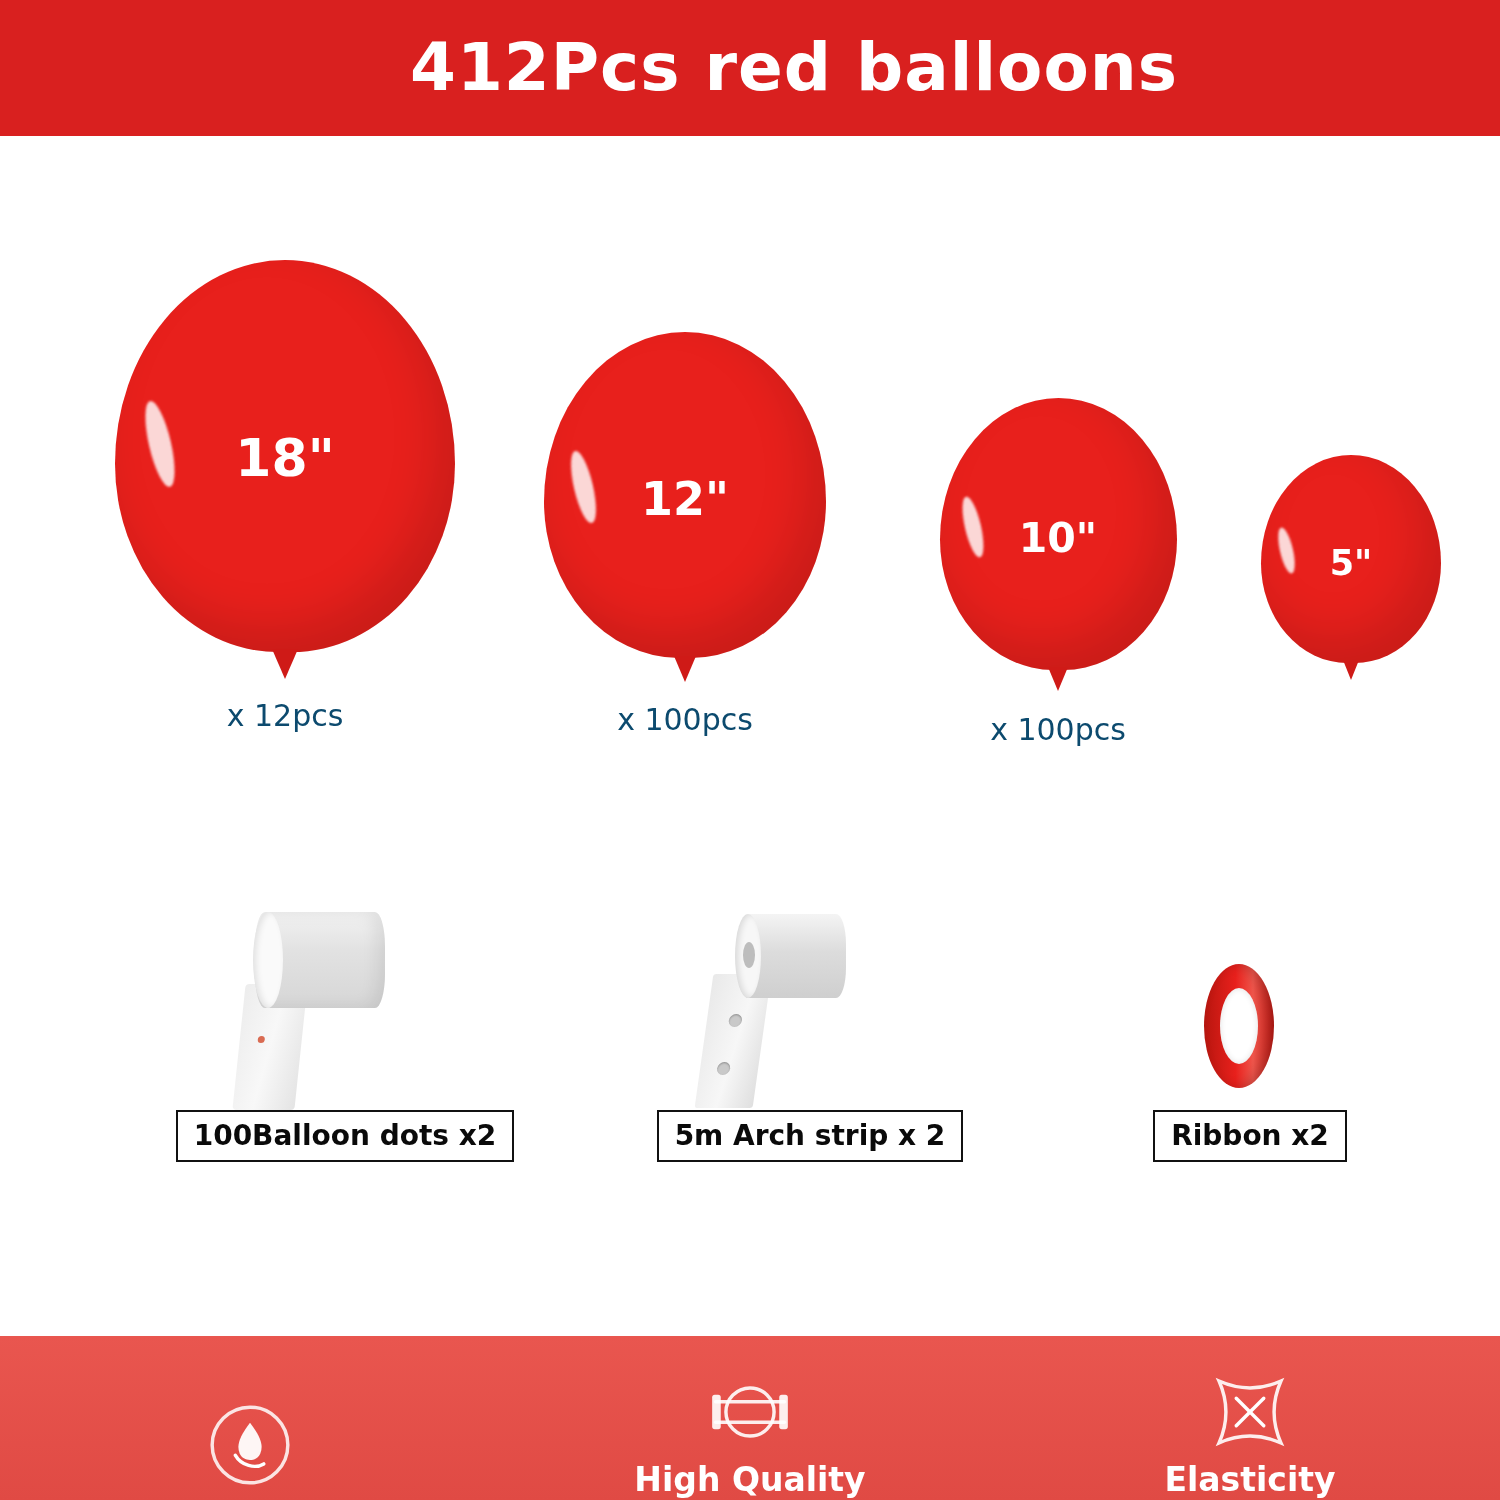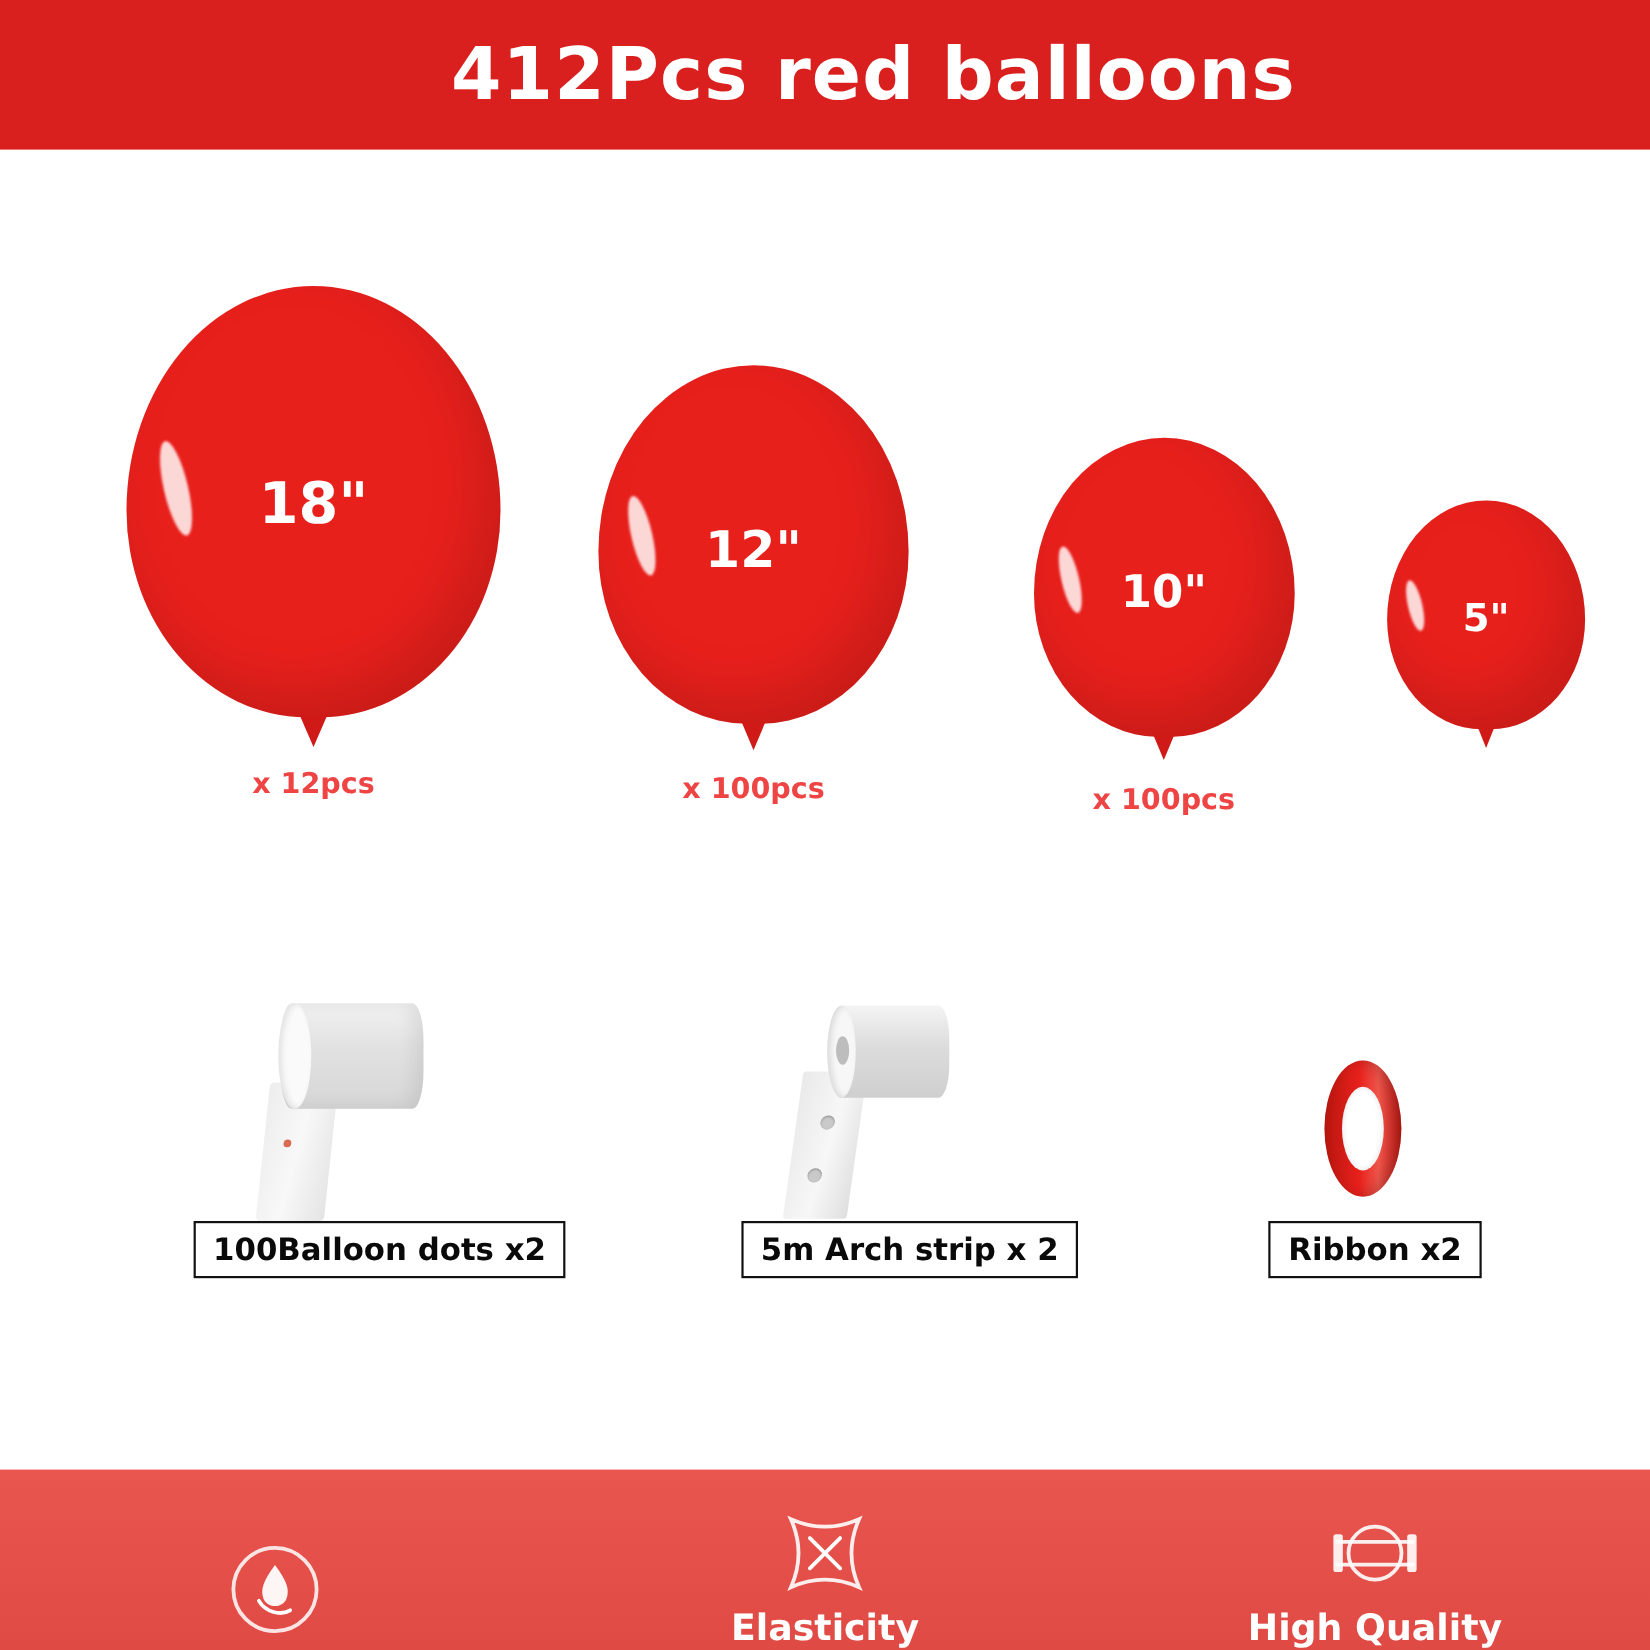--- a/index.html
+++ b/index.html
@@ -77,23 +77,23 @@
     position: absolute;
     left: 50%;
     transform: translateX(-50%);
     color: #ffffff;
     font-weight: bold;
     font-family: "DejaVu Sans", sans-serif;
     white-space: nowrap;
   }
   .balloon-count {
     margin-top: 18px;
-    font-size: 26px;
-    font-weight: bold;
-    color: #ef4444;
+    font-size: 30px;
+    font-weight: normal;
+    color: #0c4a6e;
     font-family: "DejaVu Sans", sans-serif;
   }
 
   
   #cell-0 { left: 70px;  top: 10px;  width: 430px; }
   #bal-0  { width: 340px; height: 392px; }
   #bal-0 .gloss { left: 34px; top: 140px; width: 22px; height: 88px; transform: rotate(-13deg); }
   #bal-0 .knot  { bottom: -27px; }
   #cell-0 .balloon-size { top: 168px; font-size: 52px; }
   #cell-0 .balloon-count { margin-top: 46px; }
@@ -179,21 +179,21 @@
   .dots-tail:after {
     content: "";
     position: absolute;
     left: 18px; top: 52px;
     width: 7px; height: 7px;
     background: #d96b52;
     border-radius: 50%;
   }
 
   
-  #acc-1 { left: 592px; top: 0; width: 470px; text-align: center; }
+  #acc-1 { left: 575px; top: 0; width: 470px; text-align: center; }
   #acc-1 .accessory-art { width: 300px; }
   .strip-roll {
     position: absolute;
     left: 78px; top: 14px;
     width: 108px; height: 84px;
     background: linear-gradient(180deg,#f4f4f4 0%,#dcdcdc 45%,#cfcfcf 100%);
     border-radius: 10px / 30px;
   }
   .strip-roll:before {
     content: "";
@@ -359,35 +359,35 @@
 </div>
 
 <div class="feature-banner">
 
   <div class="feature-item">
     <svg class="feature-icon" viewBox="0 0 100 100">
       <circle cx="50" cy="50" r="44" fill="none" stroke="#ffffff" stroke-width="4" opacity="0.85"></circle>
       <path d="M50 24 C38 40 34 50 38 60 C42 70 58 70 62 60 C66 50 62 40 50 24 Z" fill="#ffffff" opacity="0.95"></path>
       <path d="M33 62 C40 74 56 78 66 72" fill="none" stroke="#ffffff" stroke-width="4" stroke-linecap="round"></path>
     </svg>
-  </div>
-
-  <div class="feature-item">
-    <svg class="feature-icon" viewBox="0 0 100 100">
-      <path d="M14 14 Q50 30 86 14 Q70 50 86 86 Q50 70 14 86 Q30 50 14 14 Z" fill="none" stroke="#ffffff" stroke-width="4" opacity="0.9"></path>
-      <line x1="34" y1="34" x2="66" y2="66" stroke="#ffffff" stroke-width="4" stroke-linecap="round"></line>
-      <line x1="66" y1="34" x2="34" y2="66" stroke="#ffffff" stroke-width="4" stroke-linecap="round"></line>
-    </svg>
-    <div class="feature-text">Elasticity</div>
   </div>
 
   <div class="feature-item">
     <svg class="feature-icon" viewBox="0 0 100 100">
       <circle cx="50" cy="50" r="28" fill="none" stroke="#ffffff" stroke-width="4" opacity="0.9"></circle>
       <line x1="10" y1="38" x2="90" y2="38" stroke="#ffffff" stroke-width="4" stroke-linecap="round" opacity="0.9"></line>
       <line x1="10" y1="62" x2="90" y2="62" stroke="#ffffff" stroke-width="4" stroke-linecap="round" opacity="0.9"></line>
       <rect x="6" y="30" width="10" height="40" rx="3" fill="#ffffff" opacity="0.9"></rect>
       <rect x="84" y="30" width="10" height="40" rx="3" fill="#ffffff" opacity="0.9"></rect>
     </svg>
     <div class="feature-text">High Quality</div>
   </div>
 
+  <div class="feature-item">
+    <svg class="feature-icon" viewBox="0 0 100 100">
+      <path d="M14 14 Q50 30 86 14 Q70 50 86 86 Q50 70 14 86 Q30 50 14 14 Z" fill="none" stroke="#ffffff" stroke-width="4" opacity="0.9"></path>
+      <line x1="34" y1="34" x2="66" y2="66" stroke="#ffffff" stroke-width="4" stroke-linecap="round"></line>
+      <line x1="66" y1="34" x2="34" y2="66" stroke="#ffffff" stroke-width="4" stroke-linecap="round"></line>
+    </svg>
+    <div class="feature-text">Elasticity</div>
+  </div>
+
 </div>
 
 </body></html>

